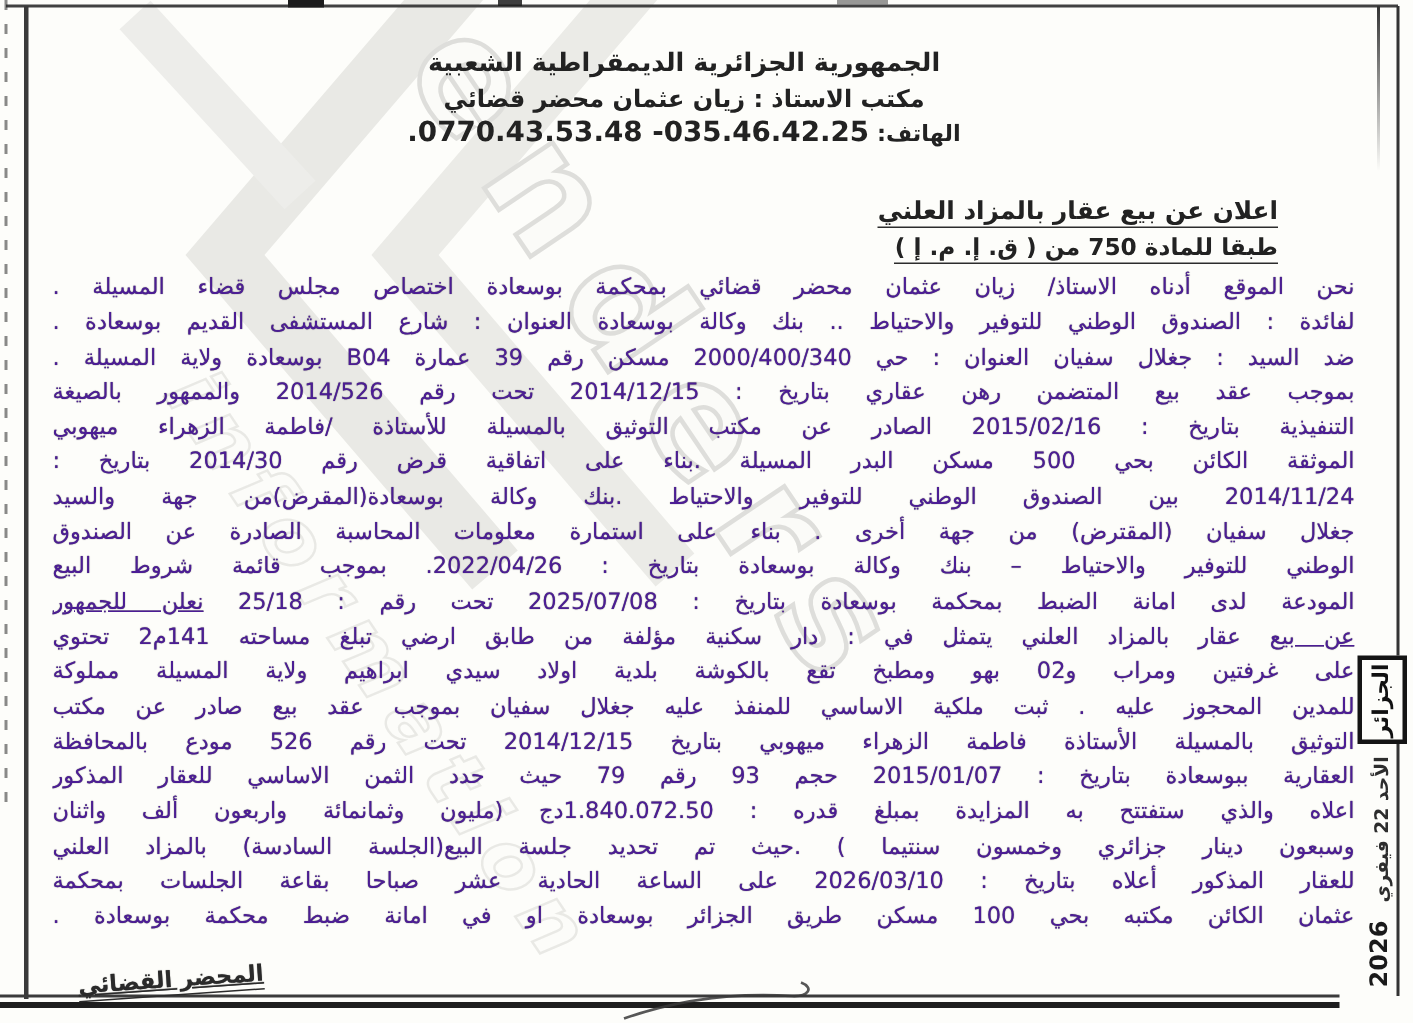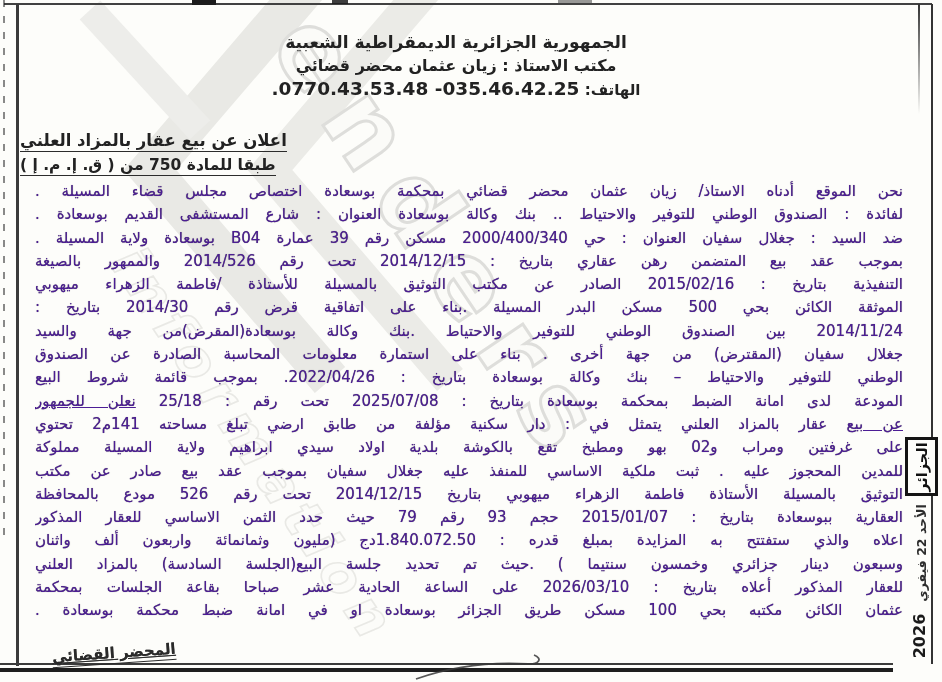--- a/index.html
+++ b/index.html
@@ -34,21 +34,21 @@
   
   .header{position:absolute;left:20px;right:50px;top:32px;text-align:center;direction:rtl;
       filter:blur(.2px);}
   .h1{font-size:17px;font-weight:700;margin-bottom:4px;}
   .h2{font-size:16px;font-weight:700;margin-bottom:3px;}
   .h3{font-size:15px;font-weight:700;margin-bottom:3px;}
   .h4{font-size:15px;font-weight:700;}
   .h4 .nums{font-size:18.5px;font-weight:700;letter-spacing:.5px;}
 
   
-  .title{position:absolute;left:20px;right:90px;top:131px;text-align:left;direction:rtl;
+  .title{position:absolute;left:20px;right:90px;top:131px;text-align:right;direction:rtl;
       filter:blur(.15px);}
   .t1{font-size:16.5px;font-weight:700;}
   .t2{font-size:15.5px;font-weight:700;margin-top:4px;}
   .u{display:inline-block;border-bottom:1.5px solid #2c2c2c;padding-bottom:1px;}
   .uu{text-decoration:underline;border-bottom:1.5px solid #2c2c2c;padding-bottom:1px;}
 
   
   .bodytext{position:absolute;left:35px;right:39px;top:180px;direction:rtl;
       font-size:15px;line-height:23.3px;color:#4c1d95;
       text-shadow:0 0 .7px rgba(30,30,30,.75);filter:blur(.18px);}

